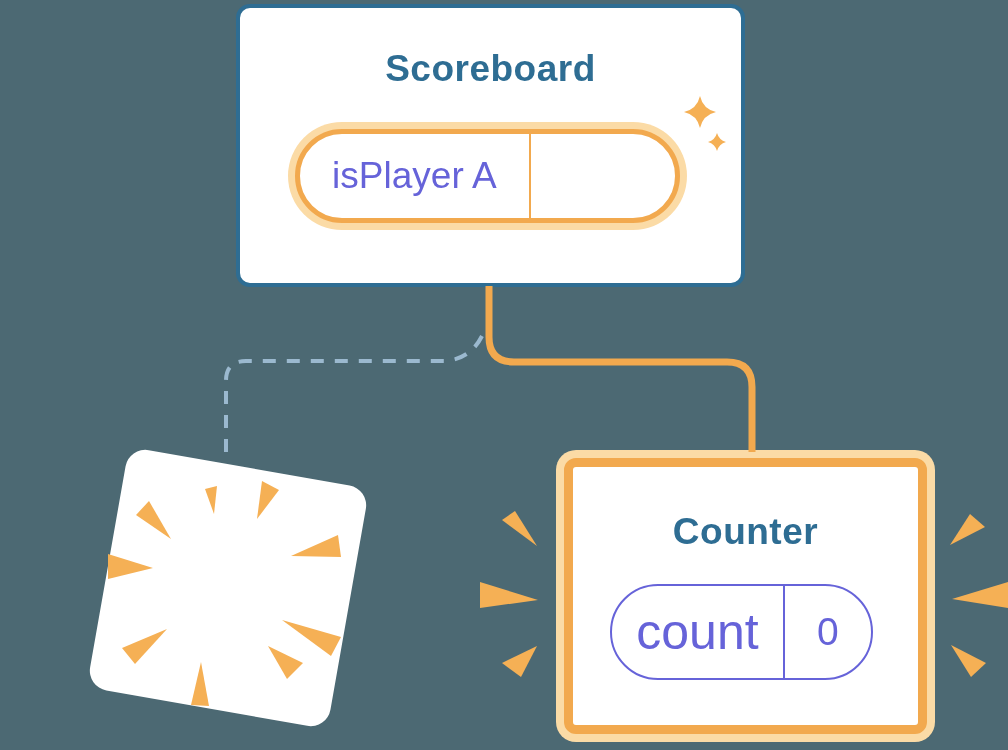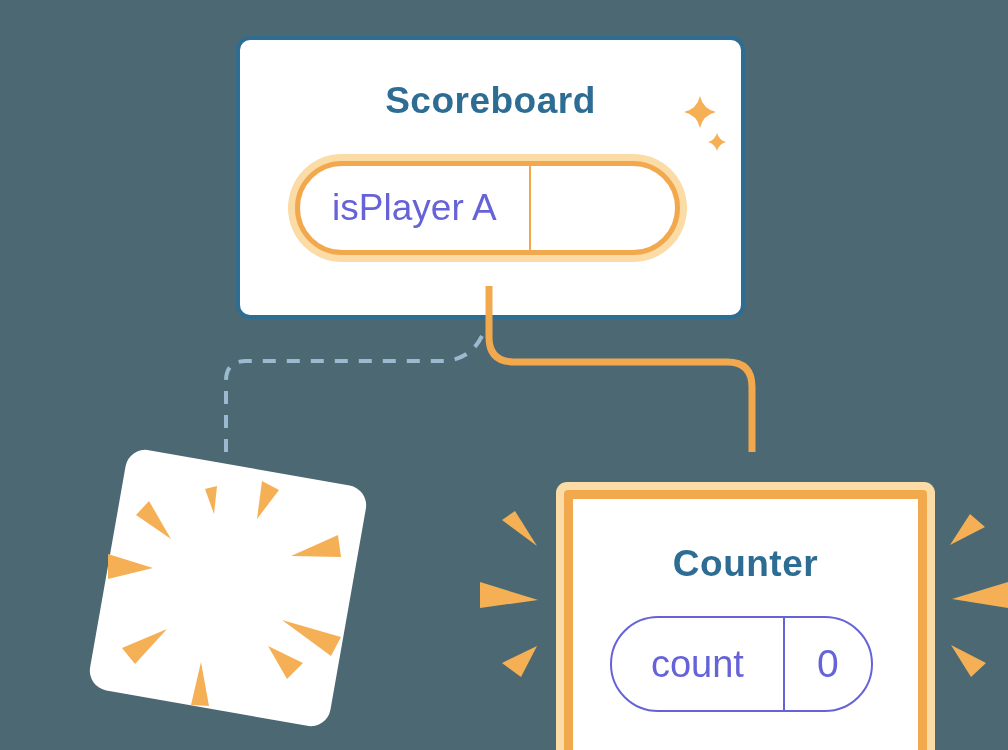--- a/index.html
+++ b/index.html
@@ -5,21 +5,21 @@
   :root{
     --bg:#4C6973; --teal:#2E6D93; --orange:#F2A94E; --orange-pale:#FBDBA6;
     --orange-ray:#F5B055; --purple:#6663D9; --dash:#9BB9CF; --card-bg:#FFFFFF;
   }
   html,body{margin:0;padding:0;}
   body{
     width:1008px;height:750px;position:relative;overflow:hidden;
     background:var(--bg);
     font-family:"Liberation Sans", sans-serif;
   }
-  .card{position:absolute;background:var(--card-bg);box-sizing:border-box;margin-top:32px;}
+  .card{position:absolute;background:var(--card-bg);box-sizing:border-box;}
   
   .scoreboard{
     left:236px;top:4px;width:509px;height:283px;
     border:4px solid var(--teal);border-radius:14px;z-index:2;
   }
   .card-title{
     position:absolute;left:0;right:0;text-align:center;
     color:var(--teal);font-size:37px;font-weight:600;letter-spacing:.5px;
   }
   .scoreboard .card-title{top:40px;}
@@ -34,29 +34,29 @@
   }
   .pill-cell{
     display:flex;align-items:center;justify-content:center;
     color:var(--purple);font-size:37px;white-space:nowrap;
   }
   .pill-hl .pill-label{width:61%;border-right:2px solid var(--orange);}
   .pill-hl .pill-value{width:39%;font-weight:700;}
   
   .counter{
     left:564px;top:458px;width:363px;height:276px;
-    border:9px solid var(--orange);border-radius:4px;
+    border:9px solid var(--orange);border-radius:12px;
     box-shadow:0 0 0 8px var(--orange-pale);z-index:2;
   }
   .counter .card-title{top:44px;}
   .pill-plain{
     left:37px;top:117px;width:263px;height:96px;
     border:2px solid var(--purple);border-radius:50px;
   }
-  .pill-plain .pill-label{width:66.5%;border-right:2px solid var(--purple);font-size:38px;}
+  .pill-plain .pill-label{width:66.5%;border-right:2px solid var(--purple);font-size:50px;}
   .pill-plain .pill-value{width:33.5%;font-size:39px;}
   
   .art{position:absolute;left:0;top:0;z-index:5;pointer-events:none;}
 </style>
 </head>
 <body>
 
 <div class="card scoreboard">
   <div class="card-title">Scoreboard</div>
   <div class="state-pill pill-hl">

